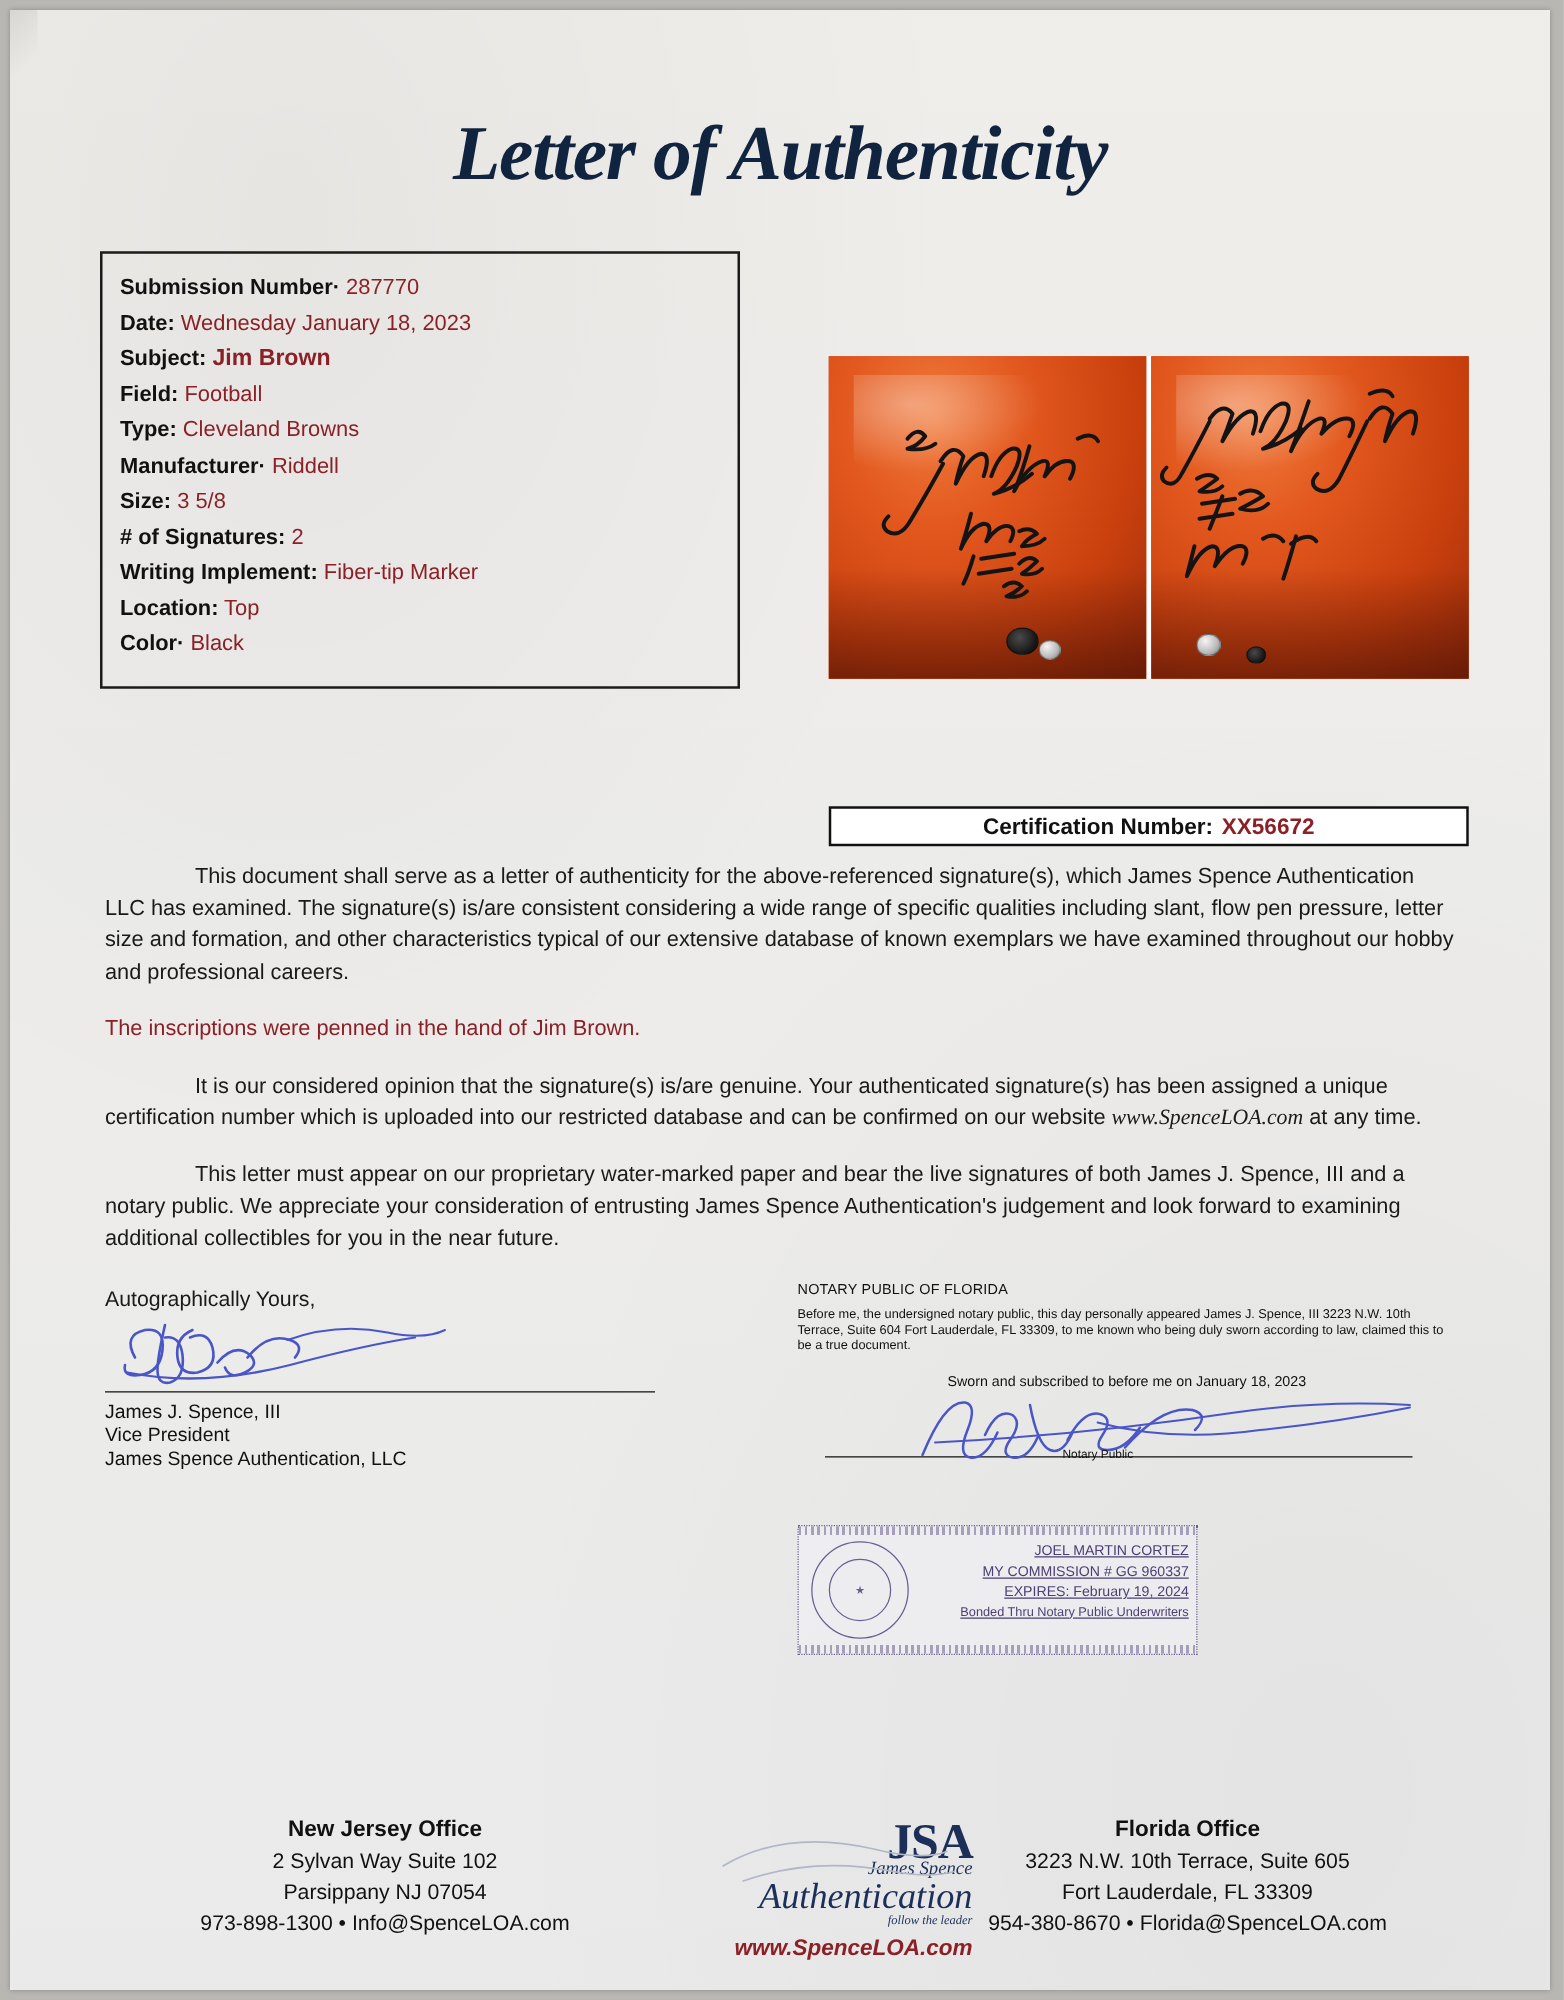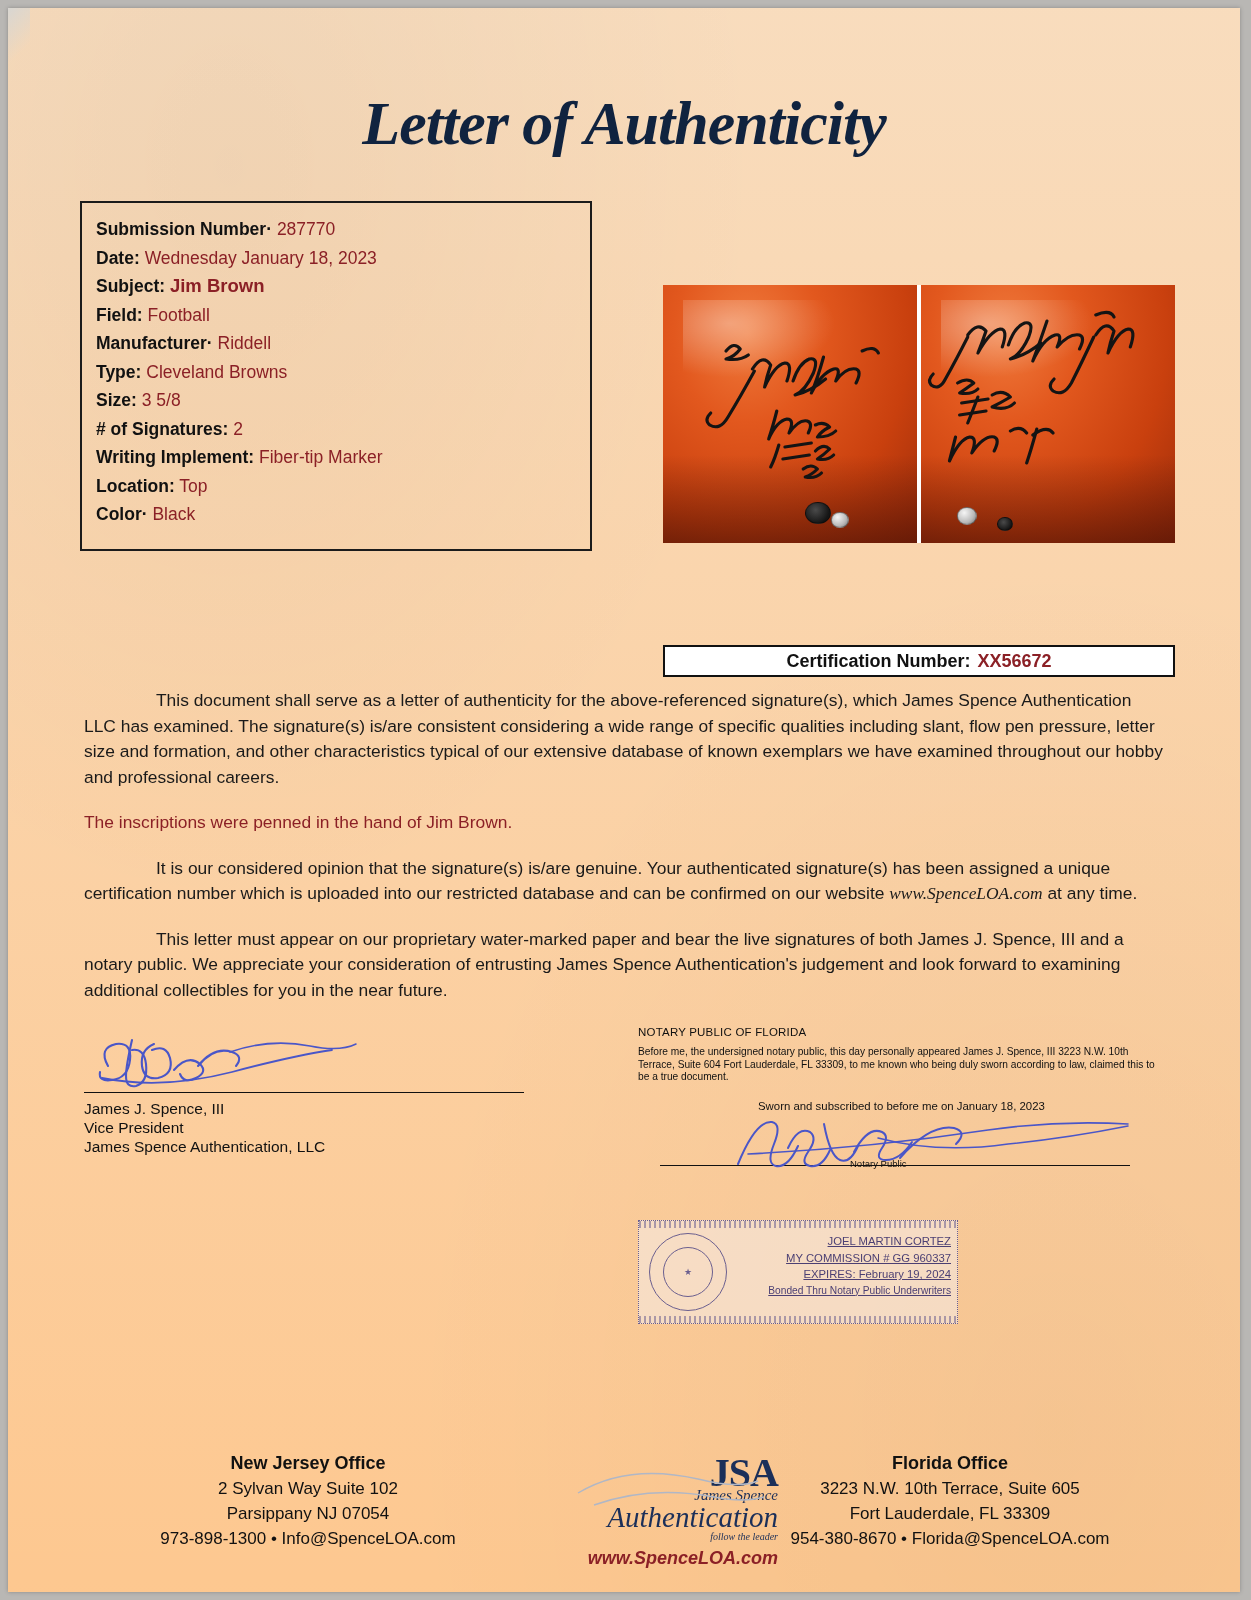--- a/index.html
+++ b/index.html
@@ -8,21 +8,21 @@
     width: 1251px;
     height: 1600px;
     background: #b9b7b4;
     font-family: "Liberation Sans", sans-serif;
     overflow: hidden;
   }
   .page {
     position: absolute;
     left: 8px; top: 8px;
     width: 1232px; height: 1584px;
-    background: #fdba74;
+    background: #e5e5e5;
     box-shadow: 0 0 4px rgba(0,0,0,0.25);
   }
   
   .paper-texture {
     position: absolute; inset: 0;
     background:
       radial-gradient(ellipse at 18% 10%, rgba(0,0,0,0.035), rgba(0,0,0,0) 38%),
       radial-gradient(ellipse at 85% 90%, rgba(0,0,0,0.03), rgba(0,0,0,0) 45%),
       linear-gradient(180deg, rgba(245,243,238,0.6), rgba(255,255,255,0.2));
     pointer-events: none;
@@ -281,26 +281,26 @@
     </div>
     <div class="info-row subject">
       <span class="lbl">Subject:</span>
       <span class="val">Jim Brown</span>
     </div>
     <div class="info-row">
       <span class="lbl">Field:</span>
       <span class="val">Football</span>
     </div>
     <div class="info-row">
+      <span class="lbl">Type:</span>
+      <span class="val">Cleveland Browns</span>
+    </div>
+    <div class="info-row">
       <span class="lbl">Manufacturer·</span>
       <span class="val">Riddell</span>
-    </div>
-    <div class="info-row">
-      <span class="lbl">Type:</span>
-      <span class="val">Cleveland Browns</span>
     </div>
     <div class="info-row">
       <span class="lbl">Size:</span>
       <span class="val">3 5/8</span>
     </div>
     <div class="info-row">
       <span class="lbl"># of Signatures:</span>
       <span class="val">2</span>
     </div>
     <div class="info-row">
@@ -377,20 +377,21 @@
   <div class="body-text">
     <p>This document shall serve as a letter of authenticity for the above-referenced signature(s), which James Spence Authentication LLC has examined.  The signature(s) is/are consistent considering a wide range of specific qualities including slant, flow  pen pressure, letter size and formation, and other characteristics typical of our extensive database of known exemplars we have examined throughout our hobby and professional careers.</p>
     <p class="noindent red-line">The inscriptions were penned in the hand of Jim Brown.</p>
     <p>
       <span>It is our considered opinion that the signature(s) is/are genuine. Your authenticated signature(s) has been assigned a unique certification number  which is uploaded into our restricted database and can be confirmed on our website </span><span class="italic">www.SpenceLOA.com</span><span> at any time.</span>
     </p>
     <p>This letter must appear on our proprietary water-marked paper and bear the live signatures of both James J. Spence, III and a notary public. We appreciate your consideration of entrusting James Spence Authentication's judgement and look forward to examining additional collectibles for you in the near future.</p>
   </div>
 
   <div class="sig-left">
+    <div class="lead">Autographically Yours,</div>
     <svg class="sig-svg" viewBox="0 0 300 72">
       <g fill="none" stroke="#4a56c8" stroke-width="2.1" stroke-linecap="round" stroke-linejoin="round">
         <path d="M18 40 q-10 -18 8 -22 q16 -2 14 16 q-2 18 -18 20 q-14 2 -12 -8"></path>
         <path d="M42 14 q-6 26 -6 36 q0 12 10 10 q12 -4 10 -22 q-2 -16 -14 -14"></path>
         <path d="M64 18 q-14 6 -12 22 q2 14 16 12 q16 -4 12 -20 q-4 -14 -18 -8"></path>
         <path d="M84 44 q14 -16 26 -6 q8 8 -4 14 q-12 6 -16 -4"></path>
         <path d="M108 40 q16 -20 34 -14 q12 4 4 14"></path>
         <path d="M12 52 q60 12 130 -6 q60 -16 100 -22" stroke-width="1.8"></path>
         <path d="M140 26 q40 -14 80 -6 q30 6 46 -2" stroke-width="1.6"></path>
       </g>

